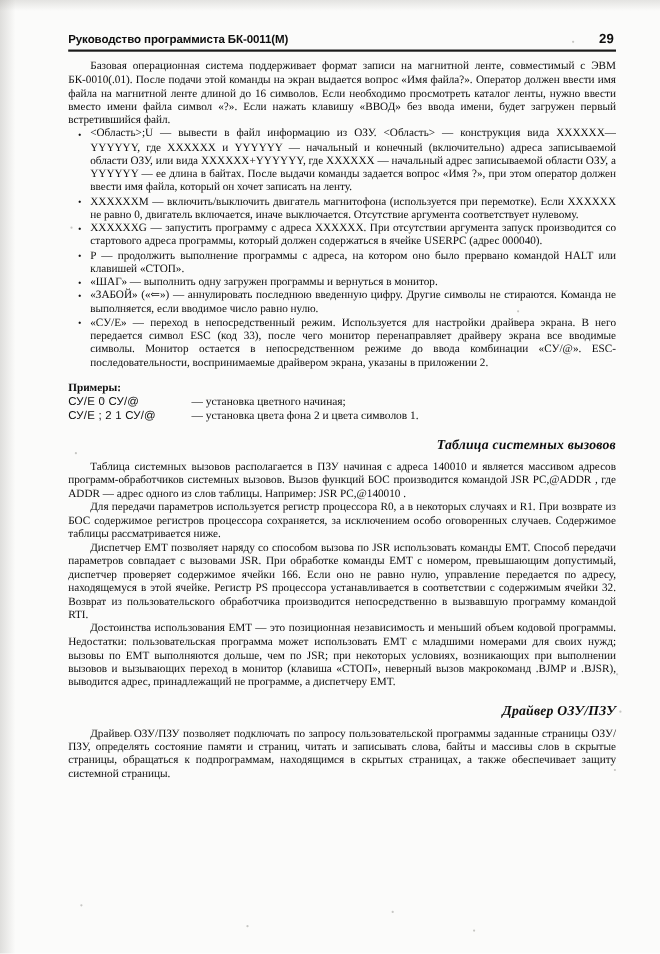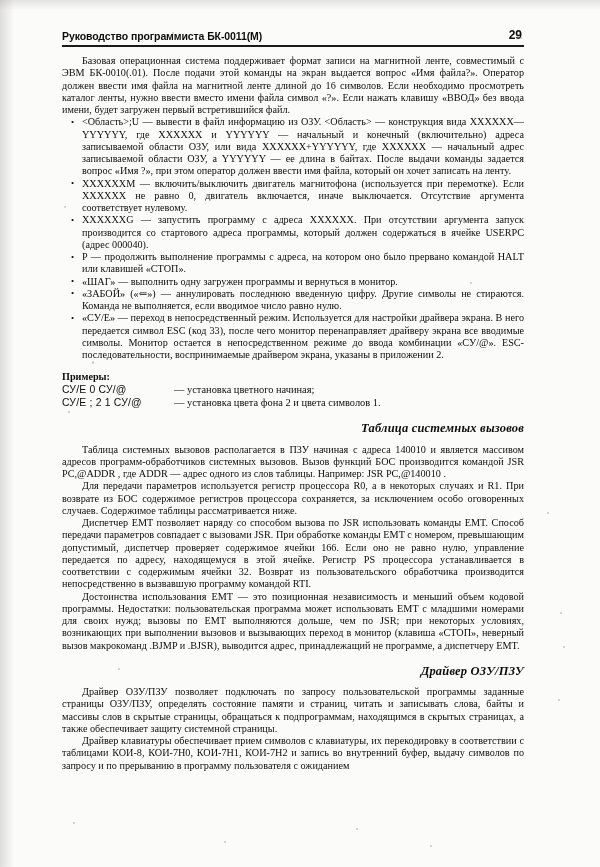--- a/index.html
+++ b/index.html
@@ -13,21 +13,21 @@
     overflow: hidden;
     font-family: "Liberation Serif", "DejaVu Serif", serif;
     color: #0d0d0d;
     position: relative;
   }
   .page {
     position: relative;
     width: 600px;
     height: 867px;
     box-sizing: border-box;
-    padding: 22px 76px 0 62px;
+    padding: 22px 40px 0 62px;
     background: #fbfbfa;
   }
   
   .runhead {
     display: flex;
     align-items: flex-end;
     justify-content: space-between;
     height: 20px;
   }
   .runhead-title {
@@ -189,21 +189,20 @@
     <h2 class="sec">Таблица системных вызовов</h2>
     <p class="para">Таблица системных вызовов располагается в ПЗУ начиная с адреса 140010 и является массивом адресов программ-обработчиков системных вызовов. Вызов функций БОС производится командой JSR PC,@ADDR , где ADDR — адрес одного из слов таблицы. Например: JSR PC,@140010 .</p>
     <p class="para">Для передачи параметров используется регистр процессора R0, а в некоторых случаях и R1. При возврате из БОС содержимое регистров процессора сохраняется, за исключением особо оговоренных случаев. Содержимое таблицы рассматривается ниже.</p>
 
     <p class="para">Диспетчер EMT позволяет наряду со способом вызова по JSR использовать команды EMT. Способ передачи параметров совпадает с вызовами JSR. При обработке команды EMT с номером, превышающим допустимый, диспетчер проверяет содержимое ячейки 166. Если оно не равно нулю, управление передается по адресу, находящемуся в этой ячейке. Регистр PS процессора устанавливается в соответствии с содержимым ячейки 32. Возврат из пользовательского обработчика производится непосредственно в вызвавшую программу командой RTI.</p>
     <p class="para">Достоинства использования EMT — это позиционная независимость и меньший объем кодовой программы. Недостатки: пользовательская программа может использовать EMT с младшими номерами для своих нужд; вызовы по EMT выполняются дольше, чем по JSR; при некоторых условиях, возникающих при выполнении вызовов и вызывающих переход в монитор (клавиша «СТОП», неверный вызов макрокоманд .BJMP и .BJSR), выводится адрес, принадлежащий не программе, а диспетчеру EMT.</p>
 
     <h2 class="sec">Драйвер ОЗУ/ПЗУ</h2>
     <p class="para">Драйвер ОЗУ/ПЗУ позволяет подключать по запросу пользовательской программы заданные страницы ОЗУ/ПЗУ, определять состояние памяти и страниц, читать и записывать слова, байты и массивы слов в скрытые страницы, обращаться к подпрограммам, находящимся в скрытых страницах, а также обеспечивает защиту системной страницы.</p>
 
-    <p class="para">Драйвер клавиатуры обеспечивает прием символов с клавиатуры, их перекодировку в соответствии с таблицами КОИ-8, КОИ-7Н0, КОИ-7Н1, КОИ-7Н2 и запись во внутренний буфер, выдачу символов по запросу и по прерыванию в программу пользователя с ожиданием</p>
 
   </div>
 
   <span class="speck" style="left:172px;top:32px;width:2px;height:2px;"></span>
   <span class="speck" style="left:520px;top:37px;width:2px;height:2px;"></span>
   <span class="speck" style="left:64px;top:206px;width:2px;height:2px;"></span>
   <span class="speck" style="left:470px;top:282px;width:2px;height:2px;"></span>
   <span class="speck" style="left:92px;top:361px;width:2px;height:3px;"></span>
   <span class="speck" style="left:68px;top:411px;width:2px;height:2px;"></span>
   <span class="speck" style="left:547px;top:512px;width:2px;height:2px;"></span>

